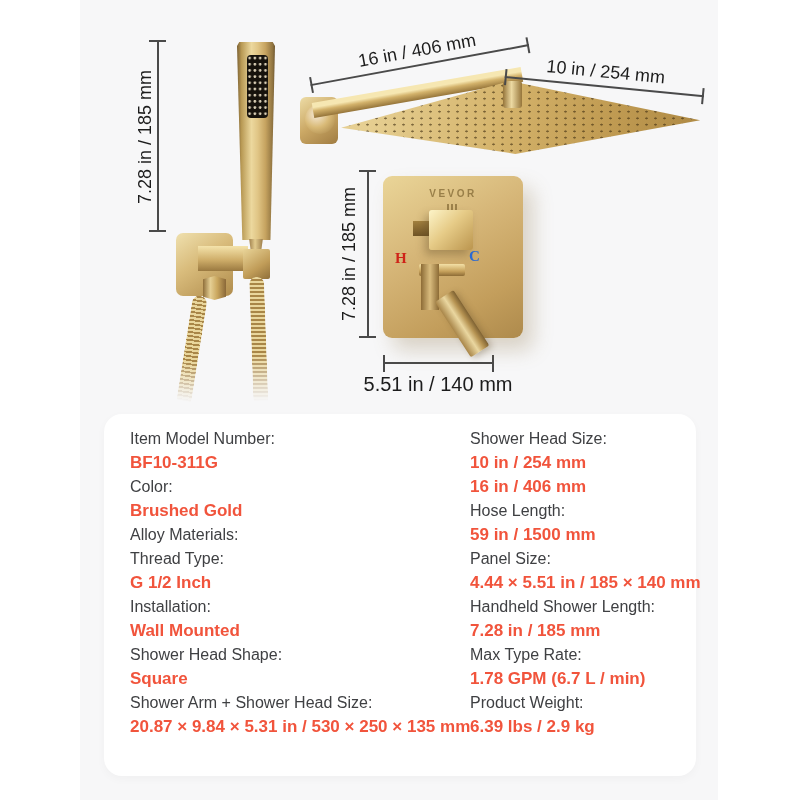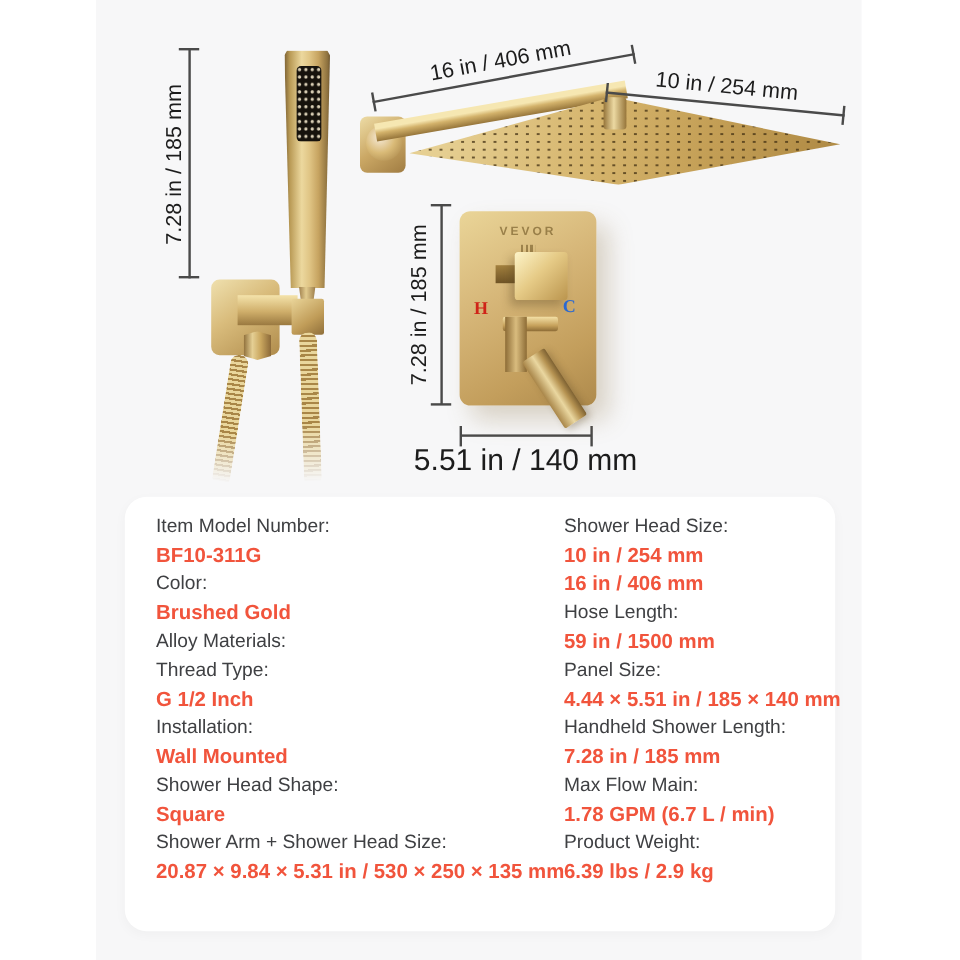--- a/index.html
+++ b/index.html
@@ -62,21 +62,21 @@
         background-image:radial-gradient(rgba(66,48,18,0.75) 1px,transparent 1.5px),
                          linear-gradient(100deg,#e6cf92 10%,#d5b46c 45%,#c39e55 70%,#b18c46 95%);
         background-size:9px 6.5px,100% 100%;
         filter:drop-shadow(0 -2px 0 rgba(250,238,190,0.95));}
   .head-connector{left:503px;top:81px;width:19px;height:27px;border-radius:3px;
         background:linear-gradient(90deg,#96753a,#ecd9a2 45%,#96753a);}
 
   
   .panel{position:absolute;left:383px;top:176px;width:114px;height:162px;border-radius:9px;
         background:linear-gradient(150deg,#ead598 0%,#d6b678 40%,#c39e5c 75%,#ae8a4c 100%);
-        box-shadow:10px 12px 20px rgba(140,115,70,0.28);}
+        box-shadow:10px 12px 20px rgba(140,115,70,0.28);padding-left:26px;}
   .panel .brand{position:absolute;top:12px;left:0;right:0;text-align:center;
         font-size:10px;font-weight:600;letter-spacing:2.5px;color:rgba(130,104,52,0.75);}
   .panel .emblem{position:absolute;top:28px;left:50%;transform:translateX(-50%);
         width:12px;height:9px;
         background:repeating-linear-gradient(90deg,rgba(130,104,52,0.7) 0 2px,transparent 2px 4px);}
   .knob-stem{position:absolute;left:30px;top:45px;width:20px;height:15px;
         background:linear-gradient(180deg,#a3813f,#6f5426);}
   .knob{position:absolute;left:46px;top:34px;width:44px;height:40px;border-radius:3px;
         background:linear-gradient(135deg,#fdf4c8 0%,#e6cb87 45%,#bb954e 100%);
         box-shadow:-4px 5px 8px rgba(90,70,35,0.35);}
@@ -144,21 +144,21 @@
   </div>
 
   <div class="dcap" style="left:359px;top:170px;width:17px;height:2px;"></div>
   <div class="dline" style="left:367px;top:171px;width:2px;height:166px;"></div>
   <div class="dcap" style="left:359px;top:336px;width:17px;height:2px;"></div>
   <div class="dlabel rot90" style="left:264px;top:244px;width:170px;height:20px;">7.28 in / 185 mm</div>
 
   <div class="dcap" style="left:383px;top:355px;width:2px;height:17px;"></div>
   <div class="dline" style="left:384px;top:362px;width:109px;height:2px;"></div>
   <div class="dcap" style="left:492px;top:355px;width:2px;height:17px;"></div>
-  <div class="dlabel" style="left:353px;top:372px;width:170px;height:24px;font-size:25px;">5.51 in / 140 mm</div>
+  <div class="dlabel" style="left:353px;top:372px;width:170px;height:24px;font-size:20px;">5.51 in / 140 mm</div>
 
   <div class="panel">
     <div class="brand">VEVOR</div>
     <div class="emblem"></div>
     <div class="knob-stem"></div>
     <div class="knob"></div>
     <div class="hot-mark">H</div>
     <div class="cold-mark">C</div>
     <div class="lever-bar"></div>
     <div class="lever-neck"></div>
@@ -184,19 +184,19 @@
     <div class="spec-col spec-col-right">
       <div class="spec-label">Shower Head Size:</div>
       <div class="spec-value">10 in / 254 mm</div>
       <div class="spec-value">16 in / 406 mm</div>
       <div class="spec-label">Hose Length:</div>
       <div class="spec-value">59 in / 1500 mm</div>
       <div class="spec-label">Panel Size:</div>
       <div class="spec-value">4.44 × 5.51 in / 185 × 140 mm</div>
       <div class="spec-label">Handheld Shower Length:</div>
       <div class="spec-value">7.28 in / 185 mm</div>
-      <div class="spec-label">Max Flow Main:</div>
+      <div class="spec-label">Max Type Rate:</div>
       <div class="spec-value">1.78 GPM (6.7 L / min)</div>
       <div class="spec-label">Product Weight:</div>
       <div class="spec-value">6.39 lbs / 2.9 kg</div>
     </div>
   </div>
 </div>
 
 </body></html>

